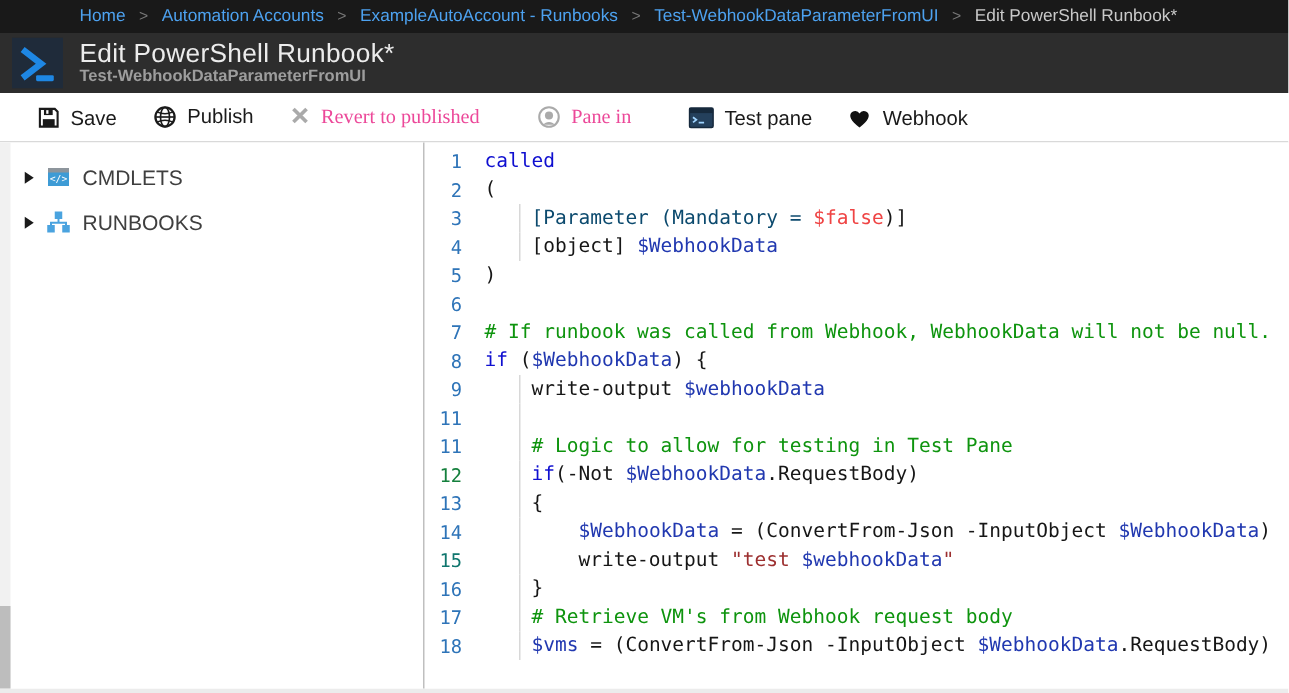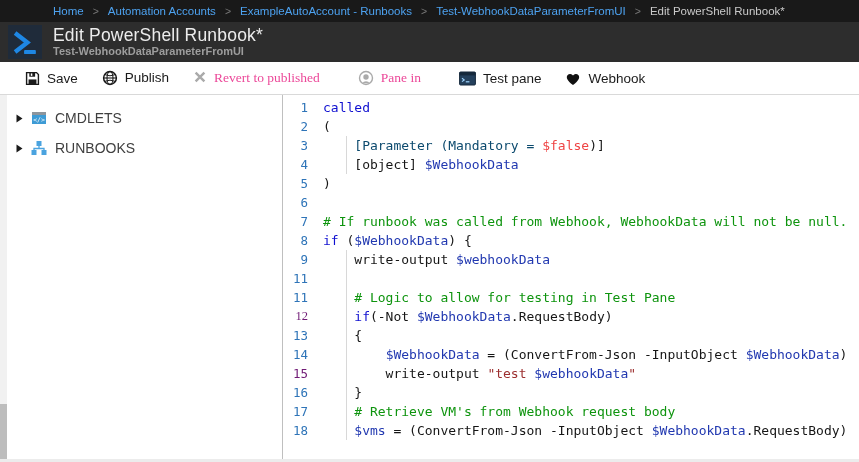--- a/index.html
+++ b/index.html
@@ -184,23 +184,23 @@
         <div class="code-line"><span class="ln" style="color: rgb(46, 116, 184);">2</span><span class="code"><span style="color: rgb(22, 22, 22);">(</span></span></div>
         <div class="code-line"><span class="ln" style="color: rgb(46, 116, 184);">3</span><span class="code guide"><span style="color: #0c4a6e; text-align: center;">    [Parameter (Mandatory = </span><span style="color: #ef4444;">$false</span><span style="color: rgb(22, 22, 22);">)]</span></span></div>
         <div class="code-line"><span class="ln" style="color: rgb(46, 116, 184);">4</span><span class="code guide"><span style="color: rgb(22, 22, 22);">    [object] </span><span style="color: rgb(33, 56, 176);">$WebhookData</span></span></div>
         <div class="code-line"><span class="ln" style="color: rgb(46, 116, 184);">5</span><span class="code"><span style="color: rgb(22, 22, 22);">)</span></span></div>
         <div class="code-line"><span class="ln" style="color: rgb(46, 116, 184);">6</span><span class="code"></span></div>
         <div class="code-line"><span class="ln" style="color: rgb(46, 116, 184);">7</span><span class="code"><span style="color: rgb(14, 148, 14);"># If runbook was called from Webhook, WebhookData will not be null.</span></span></div>
         <div class="code-line"><span class="ln" style="color: rgb(46, 116, 184);">8</span><span class="code"><span style="color: rgb(15, 15, 208);">if</span><span style="color: rgb(22, 22, 22);"> (</span><span style="color: rgb(33, 56, 176);">$WebhookData</span><span style="color: rgb(22, 22, 22);">) {</span></span></div>
         <div class="code-line"><span class="ln" style="color: rgb(46, 116, 184);">9</span><span class="code guide"><span style="color: rgb(22, 22, 22);">    write-output </span><span style="color: rgb(33, 56, 176);">$webhookData</span></span></div>
         <div class="code-line"><span class="ln" style="color: rgb(46, 116, 184);">11</span><span class="code guide"></span></div>
         <div class="code-line"><span class="ln" style="color: rgb(46, 116, 184);">11</span><span class="code guide"><span style="color: rgb(22, 22, 22);">    </span><span style="color: rgb(14, 148, 14);"># Logic to allow for testing in Test Pane</span></span></div>
-        <div class="code-line"><span class="ln" style="color: #701a75; font-family: Liberation Serif, serif;">12</span><span class="code guide"><span style="color: rgb(22, 22, 22);">    </span><span style="color: rgb(15, 15, 208);">if</span><span style="color: rgb(22, 22, 22);">(-Not </span><span style="color: rgb(33, 56, 176);">$WebhookData</span><span style="color: rgb(22, 22, 22);">.RequestBody)</span></span></div>
+        <div class="code-line"><span class="ln" style="color: #15803d;">12</span><span class="code guide"><span style="color: rgb(22, 22, 22);">    </span><span style="color: rgb(15, 15, 208);">if</span><span style="color: rgb(22, 22, 22);">(-Not </span><span style="color: rgb(33, 56, 176);">$WebhookData</span><span style="color: rgb(22, 22, 22);">.RequestBody)</span></span></div>
         <div class="code-line"><span class="ln" style="color: rgb(46, 116, 184);">13</span><span class="code guide"><span style="color: rgb(22, 22, 22);">    {</span></span></div>
         <div class="code-line"><span class="ln" style="color: rgb(46, 116, 184);">14</span><span class="code guide"><span style="color: rgb(22, 22, 22);">        </span><span style="color: rgb(33, 56, 176);">$WebhookData</span><span style="color: rgb(22, 22, 22);"> = (ConvertFrom-Json -InputObject </span><span style="color: rgb(33, 56, 176);">$WebhookData</span><span style="color: rgb(22, 22, 22);">)</span></span></div>
-        <div class="code-line"><span class="ln" style="color: #701a75;">15</span><span class="code guide"><span style="color: rgb(22, 22, 22);">        write-output </span><span style="color: rgb(156, 47, 47);">"test </span><span style="color: rgb(33, 56, 176);">$webhookData</span><span style="color: rgb(156, 47, 47);">"</span></span></div>
+        <div class="code-line"><span class="ln" style="color: #0f766e;">15</span><span class="code guide"><span style="color: rgb(22, 22, 22);">        write-output </span><span style="color: rgb(156, 47, 47);">"test </span><span style="color: rgb(33, 56, 176);">$webhookData</span><span style="color: rgb(156, 47, 47);">"</span></span></div>
         <div class="code-line"><span class="ln" style="color: rgb(46, 116, 184);">16</span><span class="code guide"><span style="color: rgb(22, 22, 22);">    }</span></span></div>
         <div class="code-line"><span class="ln" style="color: rgb(46, 116, 184);">17</span><span class="code guide"><span style="color: rgb(22, 22, 22);">    </span><span style="color: rgb(14, 148, 14);"># Retrieve VM's from Webhook request body</span></span></div>
         <div class="code-line"><span class="ln" style="color: rgb(46, 116, 184);">18</span><span class="code guide"><span style="color: rgb(22, 22, 22);">    </span><span style="color: rgb(33, 56, 176);">$vms</span><span style="color: rgb(22, 22, 22);"> = (ConvertFrom-Json -InputObject </span><span style="color: rgb(33, 56, 176);">$WebhookData</span><span style="color: rgb(22, 22, 22);">.RequestBody)</span></span></div>
       </div>
   </div>
 
 </div>
 
 </body></html>

